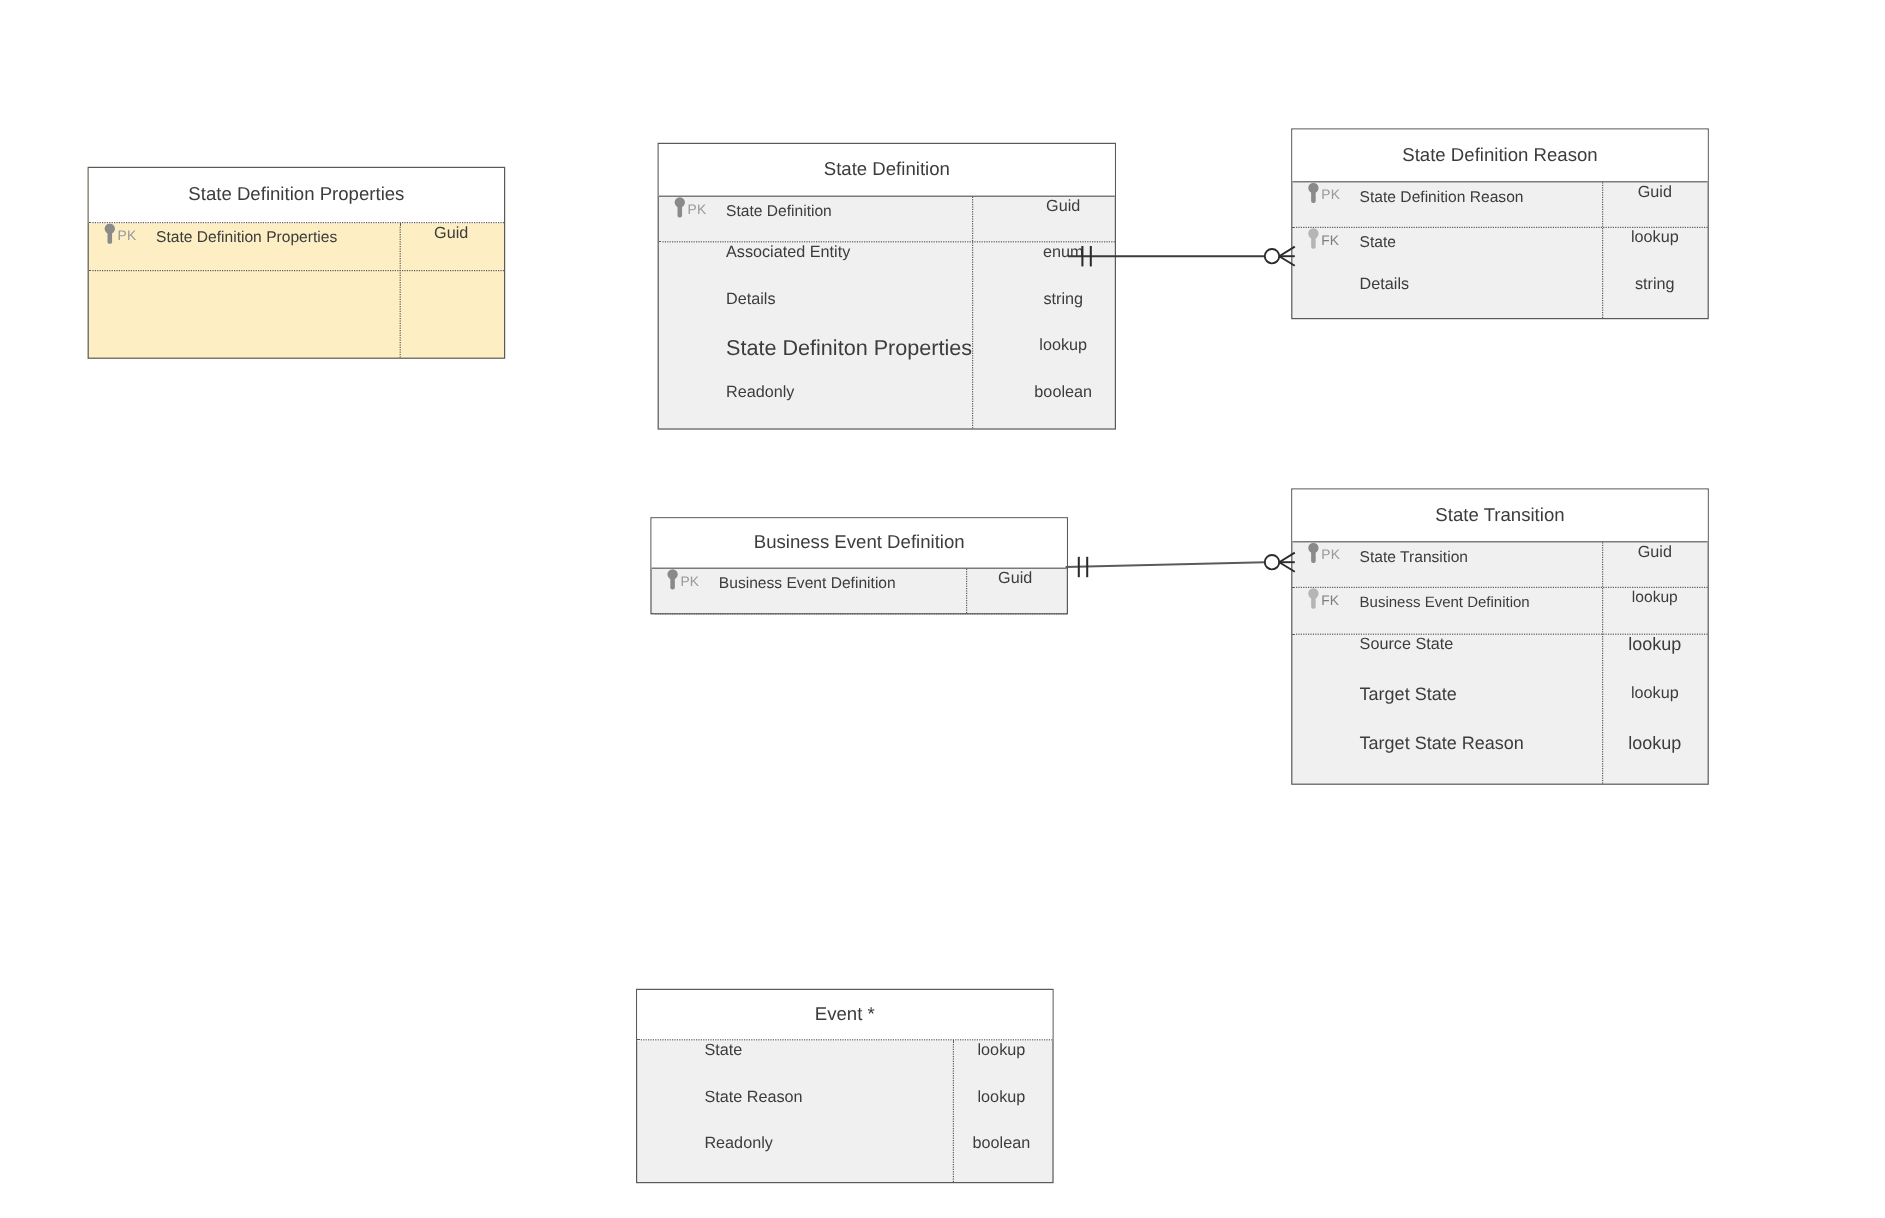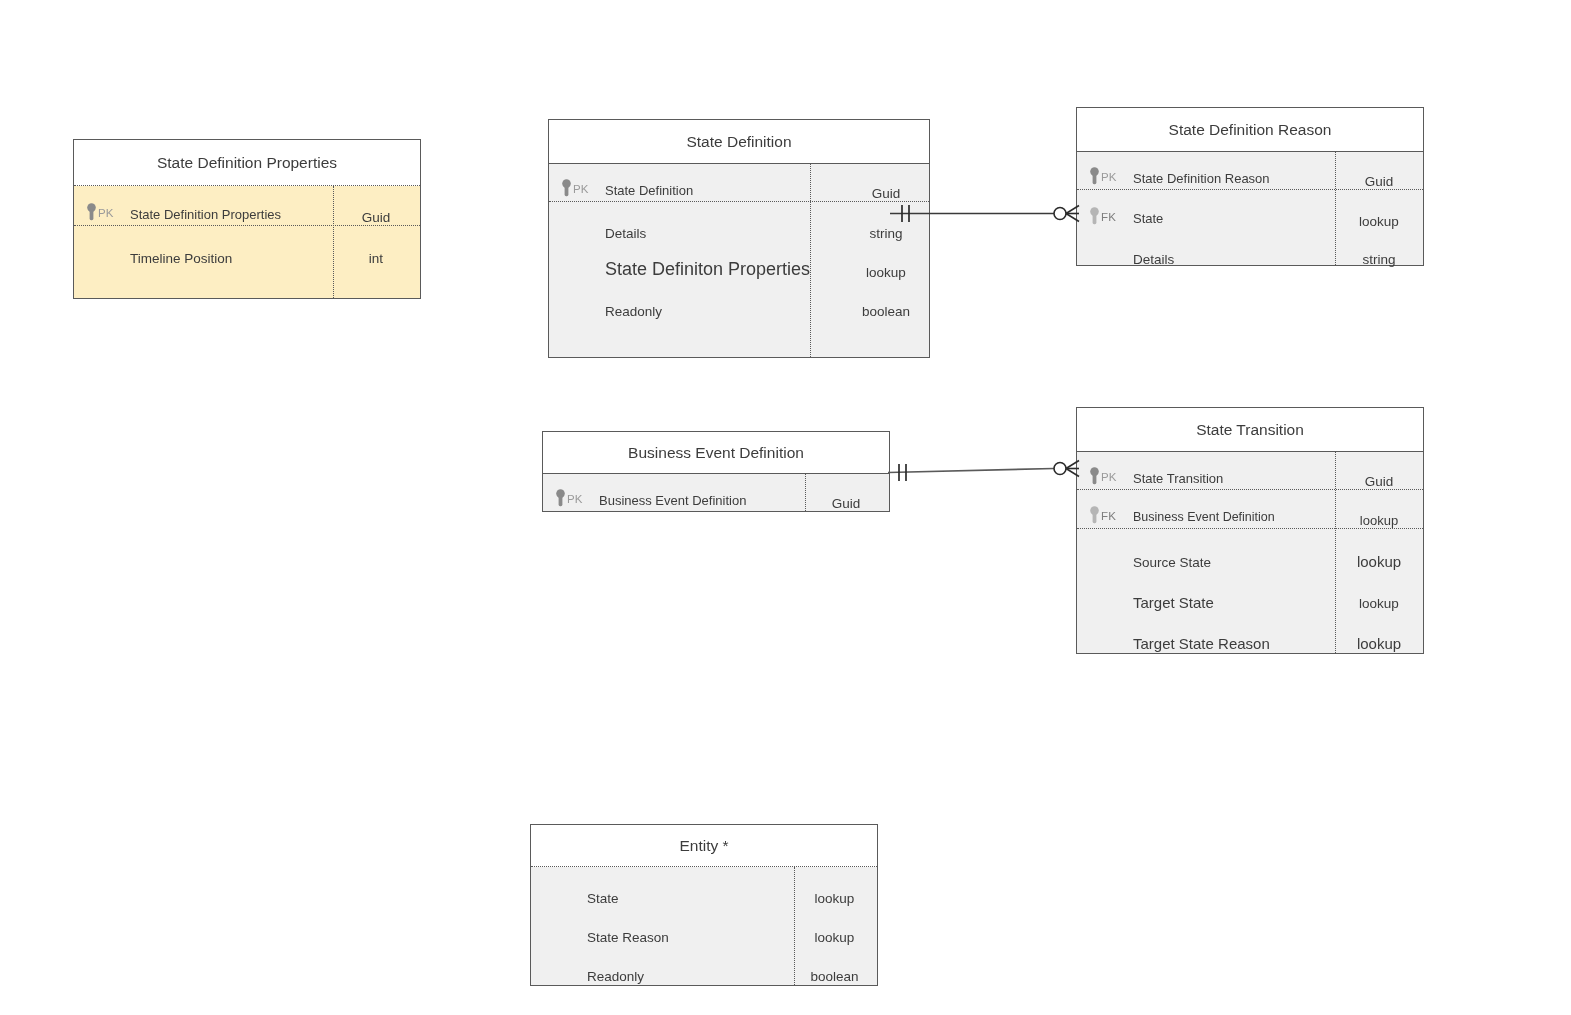--- a/index.html
+++ b/index.html
@@ -54,21 +54,21 @@
     top: 0;
     bottom: 0;
     border-left: 1.5px dotted #5a5a5a;
     pointer-events: none;
   }
 
   .row {
     position: relative;
     box-sizing: border-box;
     display: flex;
-    align-items: flex-end;
+    align-items: flex-start;
     width: 100%;
   }
   .row.sep {
     border-bottom: 1.5px dotted #5a5a5a;
   }
   .row .namecell {
     box-sizing: border-box;
     display: flex;
     align-items: center;
     flex: 1 1 auto;
@@ -136,27 +136,20 @@
                 <rect x="3.6" y="6.6" width="3.8" height="10.6" rx="1.6" fill="#8a8a8a"></rect>
               </svg>
             </span>
             <span class="keytag pk">PK</span>
           </span>
           <span class="fieldname" style="font-size:13px;">State Definition Properties</span>
         </div>
         <div class="typecell" style="width:88px; font-size:13.5px;">Guid</div>
       </div>
 
-      <div class="row" style="height:40px;">
-        <div class="namecell">
-          <span class="keyslot empty"></span>
-          <span class="fieldname" style="font-size:13.5px;">Timeline Position</span>
-        </div>
-        <div class="typecell" style="width:88px; font-size:13.5px;">int</div>
-      </div>
     </div>
   </div>
 
   <div class="entity" style="left:548px; top:119px; width:382px; height:239px; --hh:44px;">
     <div class="entity-header" style="height:44px;">State Definition</div>
     <div class="entity-body" style="--hh:44px;">
       <div class="col-divider" style="left:261px;"></div>
 
       <div class="row sep" style="height:38px;">
         <div class="namecell">
@@ -167,20 +160,27 @@
                 <rect x="3.6" y="6.6" width="3.8" height="10.6" rx="1.6" fill="#8a8a8a"></rect>
               </svg>
             </span>
             <span class="keytag pk">PK</span>
           </span>
           <span class="fieldname" style="font-size:13px;">State Definition</span>
         </div>
         <div class="typecell" style="width:86px; font-size:13.5px;">Guid</div>
       </div>
 
+      <div class="row" style="height:39px;">
+        <div class="namecell">
+          <span class="keyslot empty"></span>
+          <span class="fieldname" style="font-size:13.5px;">Associated Entity</span>
+        </div>
+        <div class="typecell" style="width:86px; font-size:13.5px;">enum</div>
+      </div>
 
       <div class="row" style="height:39px;">
         <div class="namecell">
           <span class="keyslot empty"></span>
           <span class="fieldname" style="font-size:13.5px;">Details</span>
         </div>
         <div class="typecell" style="width:86px; font-size:13.5px;">string</div>
       </div>
 
       <div class="row" style="height:39px;">
@@ -328,21 +328,21 @@
         <div class="namecell">
           <span class="keyslot empty"></span>
           <span class="fieldname" style="font-size:15px;">Target State Reason</span>
         </div>
         <div class="typecell" style="width:88px; font-size:15px;">lookup</div>
       </div>
     </div>
   </div>
 
   <div class="entity" style="left:530px; top:824px; width:348px; height:162px; --hh:42px;">
-    <div class="entity-header dotted-sep" style="height:42px;">Entity *</div>
+    <div class="entity-header dotted-sep" style="height:42px;">Event *</div>
     <div class="entity-body" style="--hh:42px;">
       <div class="col-divider" style="left:263px;"></div>
 
       <div class="row" style="height:39px;">
         <div class="namecell">
           <span class="keyslot empty"></span>
           <span class="fieldname" style="font-size:13.5px;">State</span>
         </div>
         <div class="typecell" style="width:85px; font-size:13.5px;">lookup</div>
       </div>

